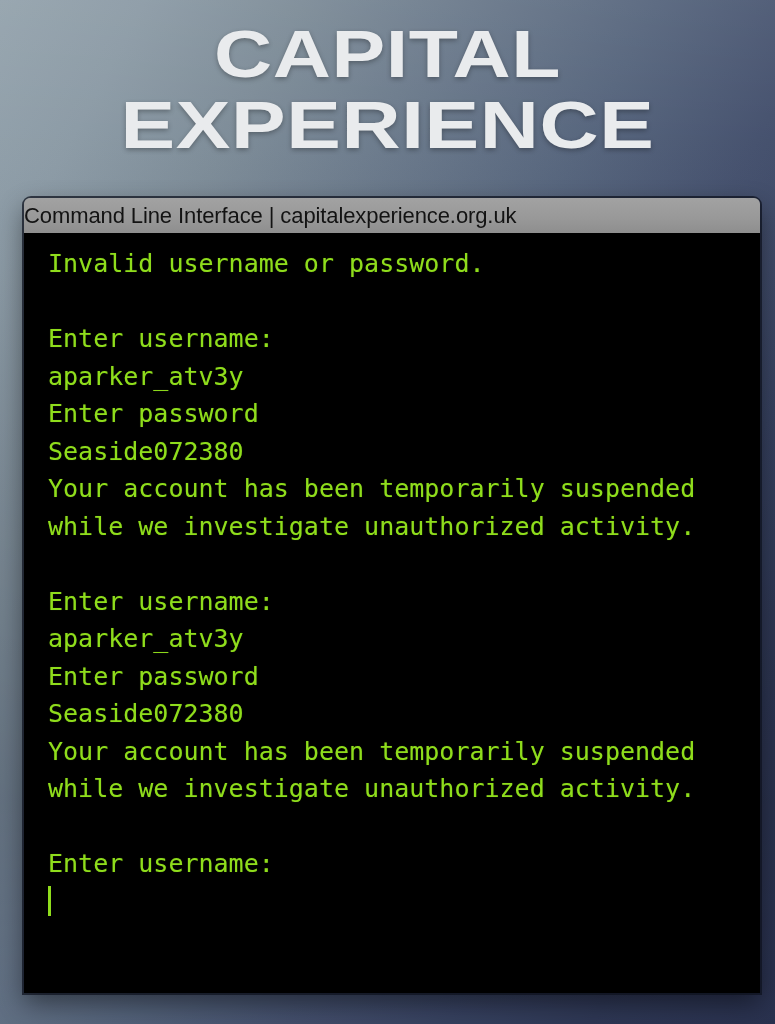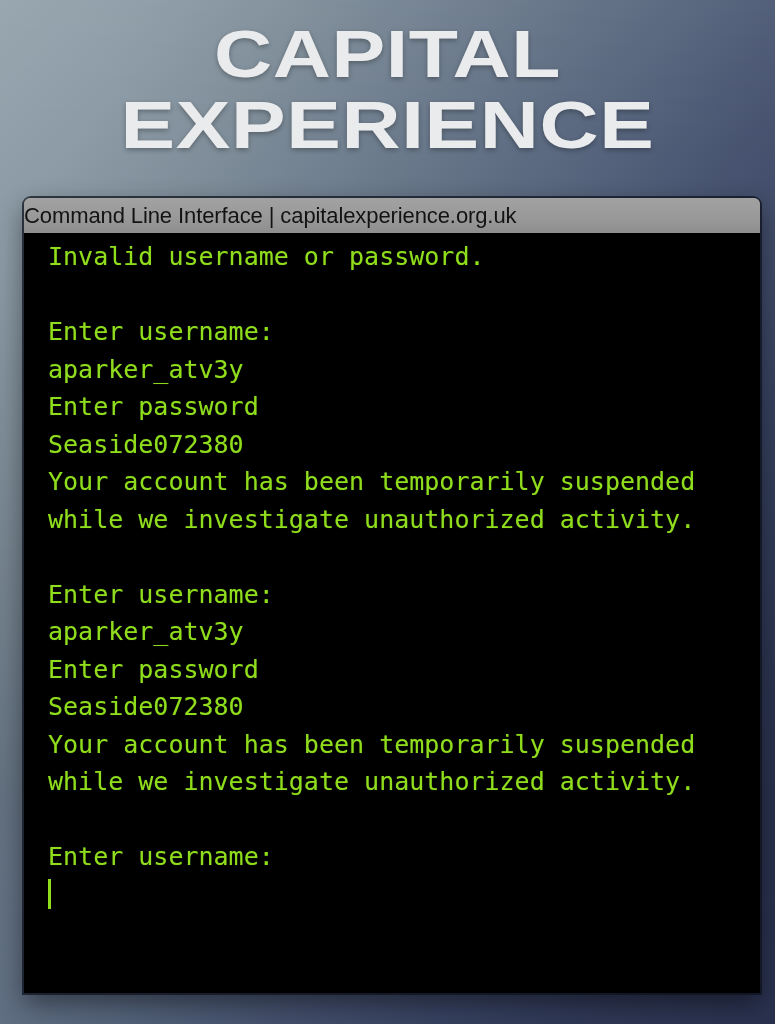--- a/index.html
+++ b/index.html
@@ -103,21 +103,21 @@
     font-family: "Liberation Sans", sans-serif;
     font-size: 22px;
     font-weight: normal;
     letter-spacing: -0.1px;
     white-space: nowrap;
   }
 
   #terminal-body {
     background: #000000;
     height: 760px;
-    padding: 5px 14px 10px 24px;
+    padding: 12px 14px 10px 24px;
     box-sizing: border-box;
     overflow: hidden;
   }
 
   #terminal-output {
     margin: 0;
     color: #8fdd1c;
     font-family: "DejaVu Sans Mono", "Liberation Mono", monospace;
     font-size: 25px;
     line-height: 37.5px;

